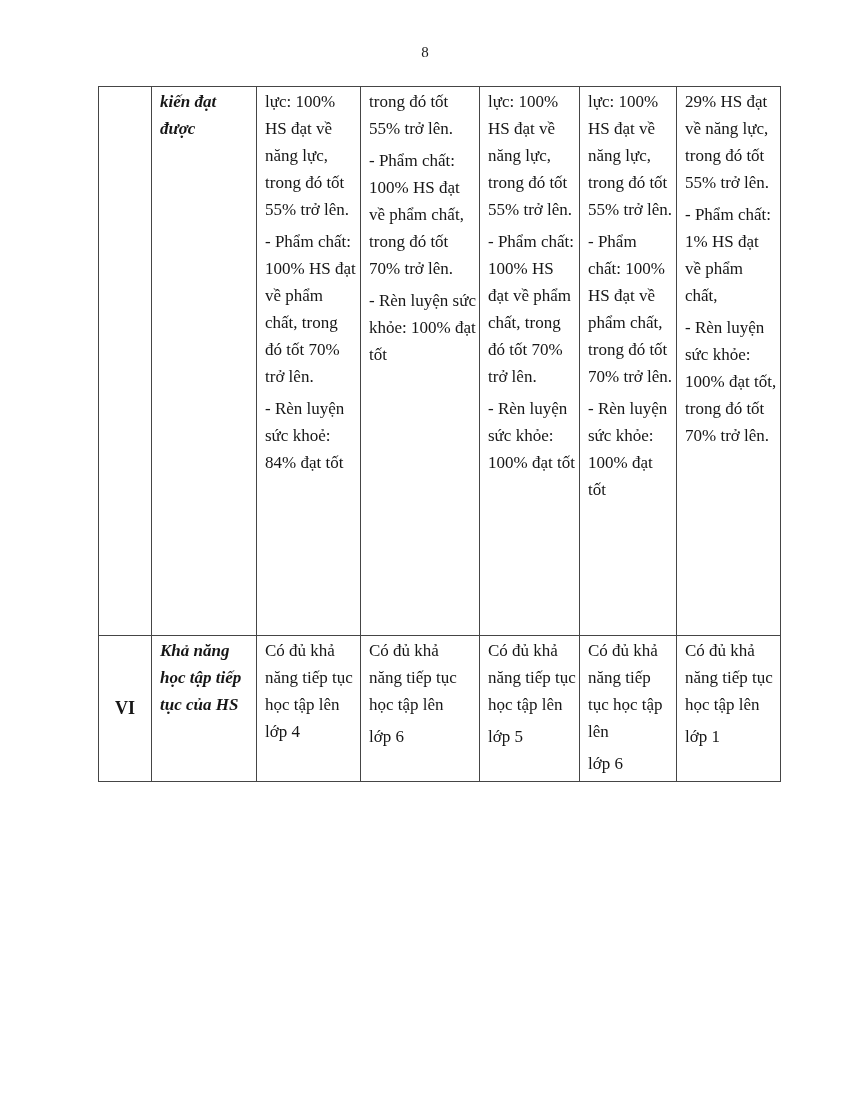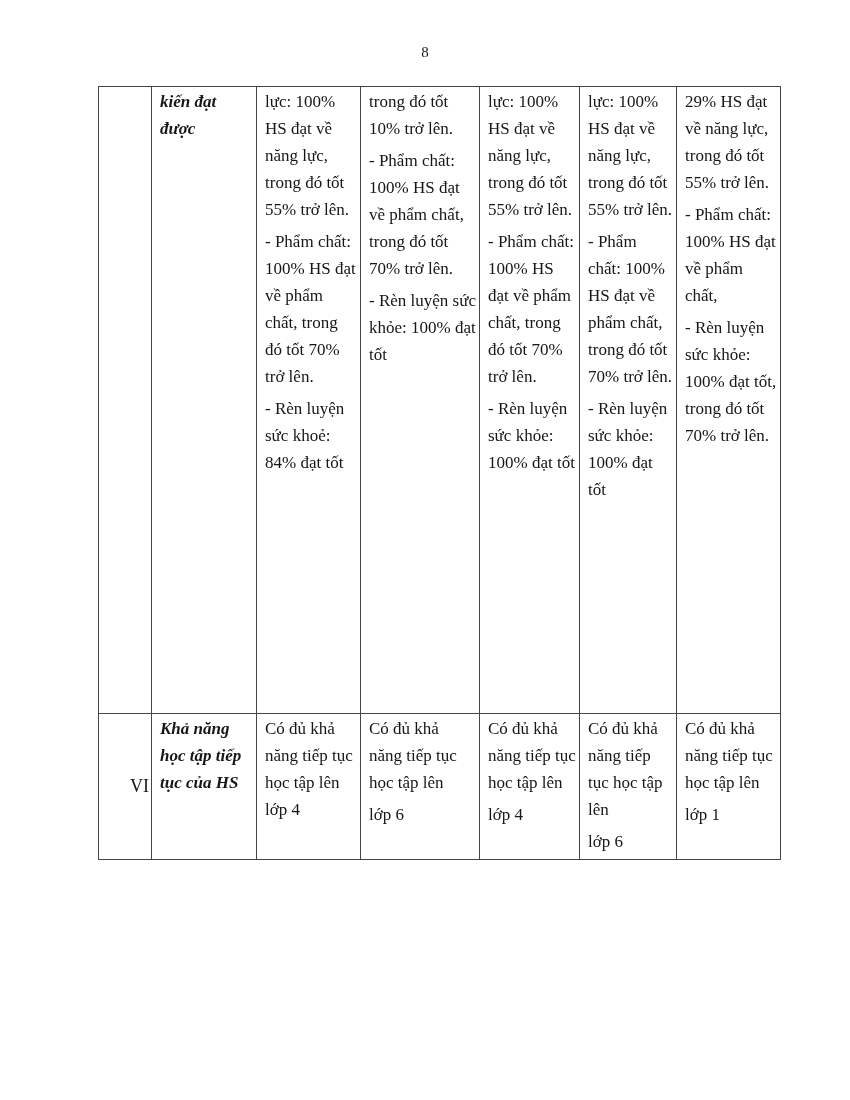--- a/index.html
+++ b/index.html
@@ -26,28 +26,28 @@
     border-collapse: collapse;
     table-layout: fixed;
   }
   .doc-table td {
     border: 1px solid #454545;
     vertical-align: top;
     padding: 1px 3px 2px 8px;
     font-size: 17px;
     line-height: 27px;
   }
-  .doc-table tr.row-1 { height: 627px; }
+  .doc-table tr.row-1 { height: 549px; }
   .doc-table tr.row-2 { height: 146px; }
   .doc-table td.cell-roman {
     vertical-align: middle;
-    text-align: right;
-    font-weight: normal;
+    text-align: center;
+    font-weight: bold;
     font-size: 18px;
-    padding: 1px 2px;
+    padding: 1px 14px;
   }
   .doc-table td.cell-rowheader {
     font-weight: bold;
     font-style: italic;
   }
   .doc-table p { margin: 0 0 5px 0; }
   .doc-table p:last-child { margin-bottom: 0; }
 </style>
 </head>
 <body>
@@ -72,56 +72,56 @@
       <td class="cell-roman"></td>
       <td class="cell-rowheader">
         <p>kiến đạt được</p>
       </td>
       <td>
         <p>lực: 100% HS đạt về năng lực, trong đó tốt 55% trở lên.</p>
         <p>- Phẩm chất: 100% HS đạt về phẩm chất, trong đó tốt 70% trở lên.</p>
         <p>- Rèn luyện sức khoẻ: 84% đạt tốt</p>
       </td>
       <td>
-        <p>trong đó tốt 10% trở lên.</p>
+        <p>trong đó tốt 55% trở lên.</p>
         <p>- Phẩm chất: 100% HS đạt về phẩm chất, trong đó tốt 70% trở lên.</p>
         <p>- Rèn luyện sức khỏe: 100% đạt tốt</p>
       </td>
       <td>
         <p>lực: 100% HS đạt về năng lực, trong đó tốt 55% trở lên.</p>
         <p>- Phẩm chất: 100% HS đạt về phẩm chất, trong đó tốt 70% trở lên.</p>
         <p>- Rèn luyện sức khỏe: 100% đạt tốt</p>
       </td>
       <td>
         <p>lực: 100% HS đạt về năng lực, trong đó tốt 55% trở lên.</p>
         <p>- Phẩm chất: 100% HS đạt về phẩm chất, trong đó tốt 70% trở lên.</p>
         <p>- Rèn luyện sức khỏe: 100% đạt tốt</p>
       </td>
       <td>
         <p>29% HS đạt về năng lực, trong đó tốt 55% trở lên.</p>
-        <p>- Phẩm chất: 100% HS đạt về phẩm chất,</p>
+        <p>- Phẩm chất: 1% HS đạt về phẩm chất,</p>
         <p>- Rèn luyện sức khỏe: 100% đạt tốt, trong đó tốt 70% trở lên.</p>
       </td>
     </tr>
 
     <tr class="row-2">
       <td class="cell-roman">VI</td>
       <td class="cell-rowheader">
         <p>Khả năng học tập tiếp tục của HS</p>
       </td>
       <td>
         <p>Có đủ khả năng tiếp tục học tập lên lớp 4</p>
       </td>
       <td>
         <p>Có đủ khả năng tiếp tục học tập lên</p>
         <p>lớp 6</p>
       </td>
       <td>
         <p>Có đủ khả năng tiếp tục học tập lên</p>
-        <p>lớp 4</p>
+        <p>lớp 5</p>
       </td>
       <td>
         <p>Có đủ khả năng tiếp tục học tập lên</p>
         <p>lớp 6</p>
       </td>
       <td>
         <p>Có đủ khả năng tiếp tục học tập lên</p>
         <p>lớp 1</p>
       </td>
     </tr>

